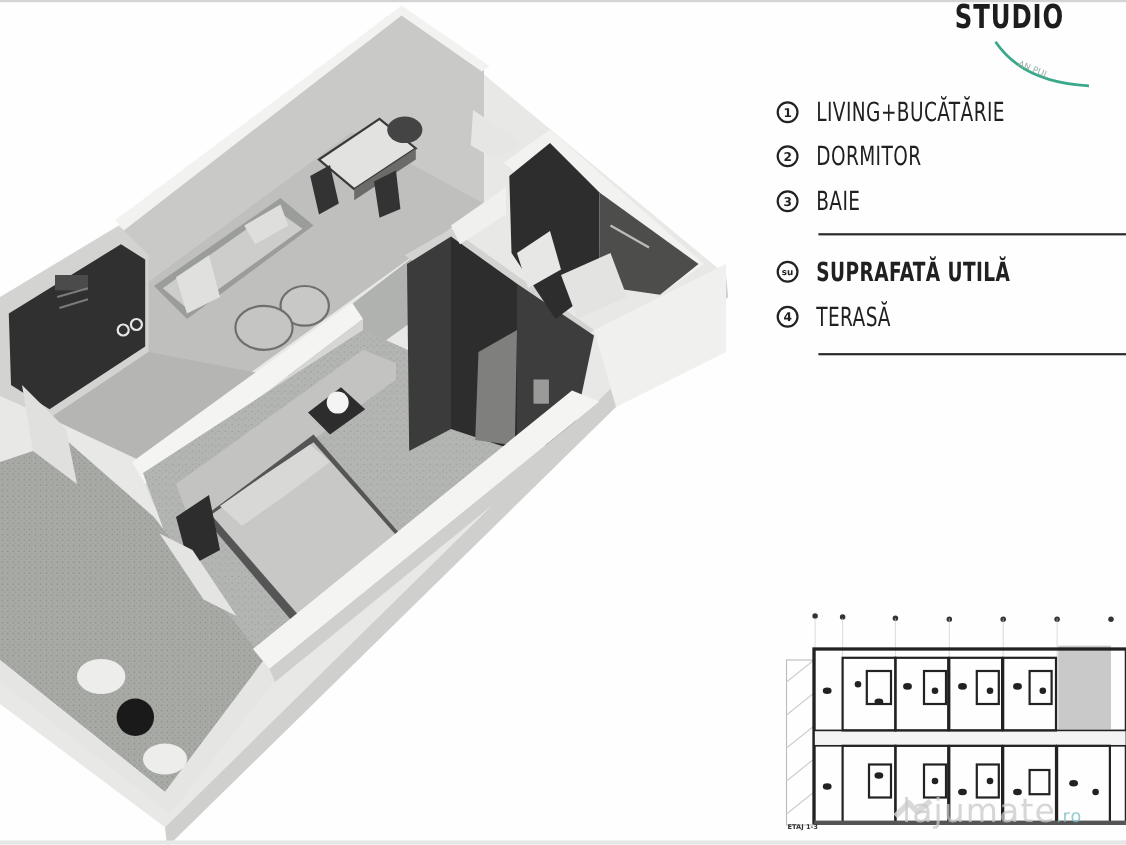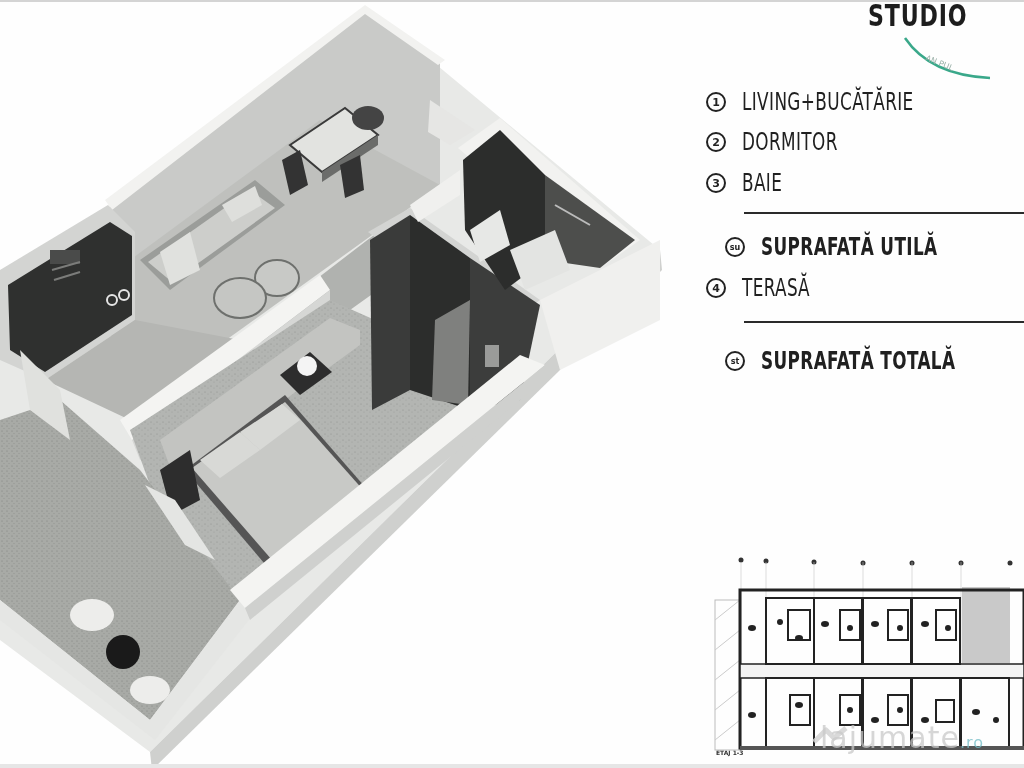--- a/index.html
+++ b/index.html
@@ -17,21 +17,21 @@
     }
     .arc { position: absolute; left: 895px; top: 30px; width: 100px; height: 60px; }
 
     .item { position: absolute; left: 706px; display: flex; align-items: center; color: #202020; }
     .num {
       width: 20px; height: 20px; border: 2px solid #222; border-radius: 50%;
       box-sizing: border-box; display: flex; align-items: center; justify-content: center;
       font-family: "DejaVu Sans", sans-serif; font-size: 11px; font-weight: bold; color: #222;
       margin-right: 16px; flex: 0 0 auto;
     }
-    .num.small { font-size: 8px; margin-left: 19px; }
+    .num.small { font-size: 8px; }
     .lbl {
       font-family: "DejaVu Sans Condensed", "DejaVu Sans", sans-serif;
       font-size: 24px; letter-spacing: 0.5px;
       transform: scaleX(0.78); transform-origin: left center; white-space: nowrap;
     }
     .lbl.bold { font-weight: bold; }
     .rule { position: absolute; left: 744px; width: 280px; height: 2px; background: #2a2a2a; }
 
     .siteplan { position: absolute; left: 700px; top: 550px; width: 324px; height: 214px; }
     .watermark {
@@ -181,24 +181,20 @@
     <span class="num small">su</span>
     <span class="lbl bold">SUPRAFATĂ UTILĂ</span>
   </div>
   <div class="item" style="top:274px;">
     <span class="num">4</span>
     <span class="lbl">TERASĂ</span>
   </div>
 
   <div class="rule" style="top:321px;"></div>
 
-  <div class="item" style="top:347px;">
-    <span class="num small">st</span>
-    <span class="lbl bold">SUPRAFATĂ TOTALĂ</span>
-  </div>
 
   <svg class="siteplan" viewBox="0 0 324 214" xmlns="http://www.w3.org/2000/svg">
     <g fill="#333">
       <circle cx="41" cy="10" r="2.5"></circle>
         <circle cx="66" cy="11" r="2.5"></circle>
         <circle cx="114" cy="12" r="2.5"></circle>
       <circle cx="163" cy="13" r="2.5"></circle>
         <circle cx="212" cy="13" r="2.5"></circle>
         <circle cx="261" cy="13" r="2.5"></circle>
         <circle cx="310" cy="13" r="2.5"></circle>

